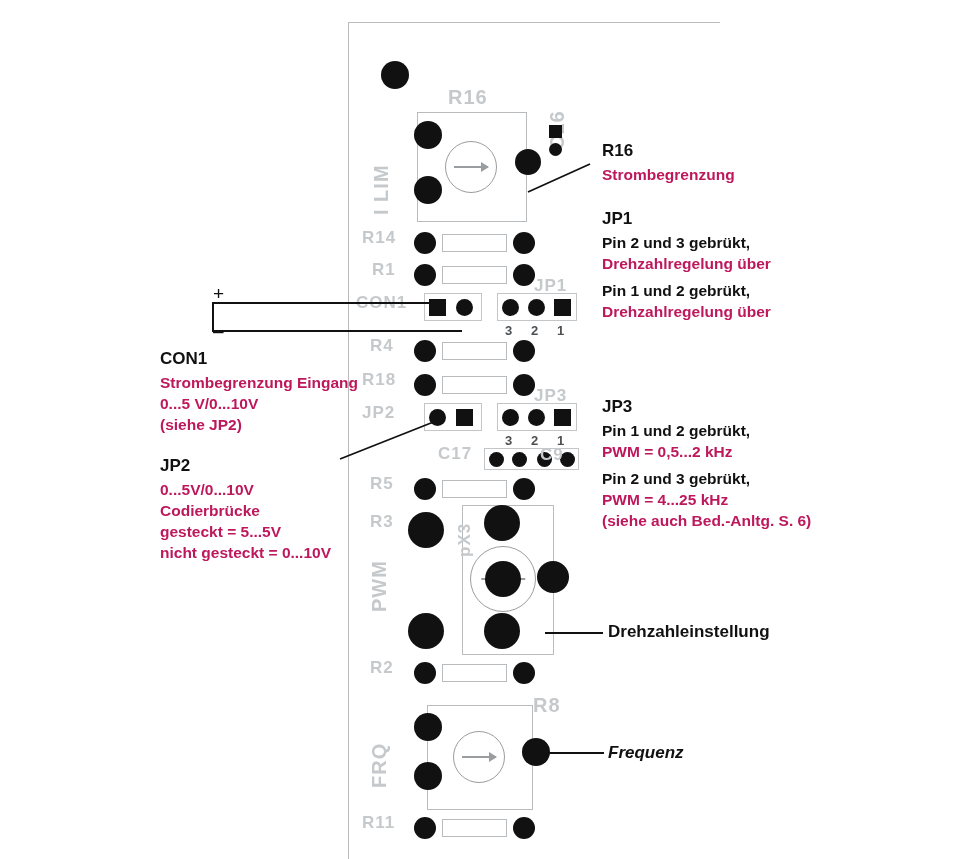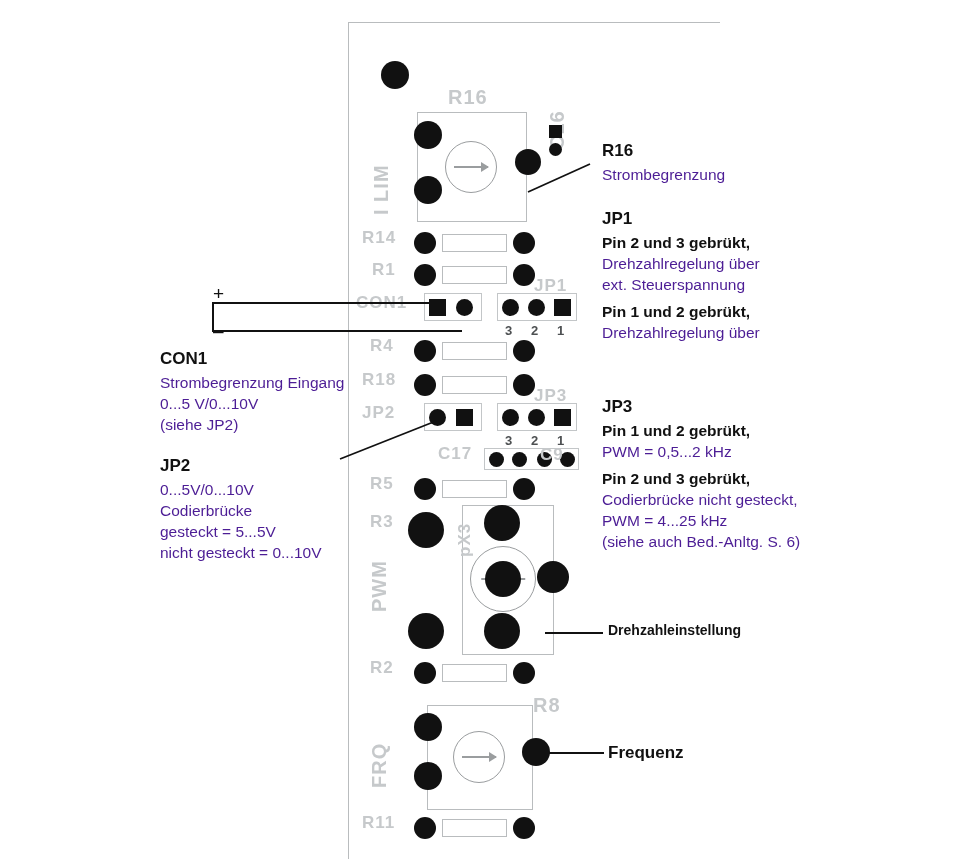--- a/index.html
+++ b/index.html
@@ -24,21 +24,21 @@
   .trimmer:after{content:"";position:absolute;left:50%;top:50%;width:68%;height:2px;background:#9a9d9f;transform:translate(-50%,-50%);}
   .arrow-head{position:absolute;width:0;height:0;border-top:5px solid transparent;border-bottom:5px solid transparent;border-left:8px solid #9a9d9f;}
 
   
   .jumper{position:absolute;border:1.4px solid #c3c6c8;background:#ffffff;box-sizing:border-box;}
 
   
   .callout{position:absolute;font-size:15.5px;line-height:1.35;color:#111;}
   .callout b,.hdr{font-weight:bold;}
   .hdr{display:block;font-size:17px;margin-bottom:2px;color:#111;}
-  .grey{color:#4c1d95;}
+  .grey{color:#be185d;font-weight:bold;}
   .smallnum{position:absolute;font-size:13px;color:#4d5052;font-weight:bold;}
 
   .lead{position:absolute;background:#111111;height:1.6px;}
   .lead-v{position:absolute;background:#111111;width:1.6px;}
   .plusminus{position:absolute;font-size:19px;color:#111;}
 </style>
 </head>
 <body>
 
 <div class="stage">
@@ -177,42 +177,40 @@
 
   <div class="callout" style="left:602px;top:140px;width:230px;">
     <span class="hdr">R16</span>
     <span class="grey">Strombegrenzung</span>
   </div>
 
   <div class="callout" style="left:602px;top:208px;width:250px;">
     <span class="hdr">JP1</span>
     <div><b>Pin 2 und 3 gebrükt,</b></div>
     <div class="grey">Drehzahlregelung über</div>
-    <div class="grey">ext. Steuerspannung</div>
     <div style="height:6px"></div>
     <div><b>Pin 1 und 2 gebrükt,</b></div>
     <div class="grey">Drehzahlregelung über</div>
   </div>
 
   <div class="callout" style="left:602px;top:396px;width:260px;">
     <span class="hdr">JP3</span>
     <div><b>Pin 1 und 2 gebrükt,</b></div>
     <div class="grey">PWM = 0,5...2 kHz</div>
     <div style="height:6px"></div>
     <div><b>Pin 2 und 3 gebrükt,</b></div>
-    <div class="grey">Codierbrücke nicht gesteckt,</div>
     <div class="grey">PWM = 4...25 kHz</div>
     <div class="grey">(siehe auch Bed.-Anltg. S. 6)</div>
   </div>
 
   <div class="callout" style="left:608px;top:621px;width:240px;">
-    <span class="hdr" style="font-size:14px;">Drehzahleinstellung</span>
-  </div>
-
-  <div class="callout" style="left:608px;top:742px;width:200px;">
+    <span class="hdr" style="font-size:17px;">Drehzahleinstellung</span>
+  </div>
+
+  <div class="callout" style="left:608px;top:742px;width:200px;font-style:italic;">
     <span class="hdr" style="font-size:17px;">Frequenz</span>
   </div>
 
   <div class="callout" style="left:160px;top:348px;width:220px;">
     <span class="hdr">CON1</span>
     <div class="grey">Strombegrenzung Eingang</div>
     <div class="grey">0...5 V/0...10V</div>
     <div class="grey">(siehe JP2)</div>
   </div>
 

